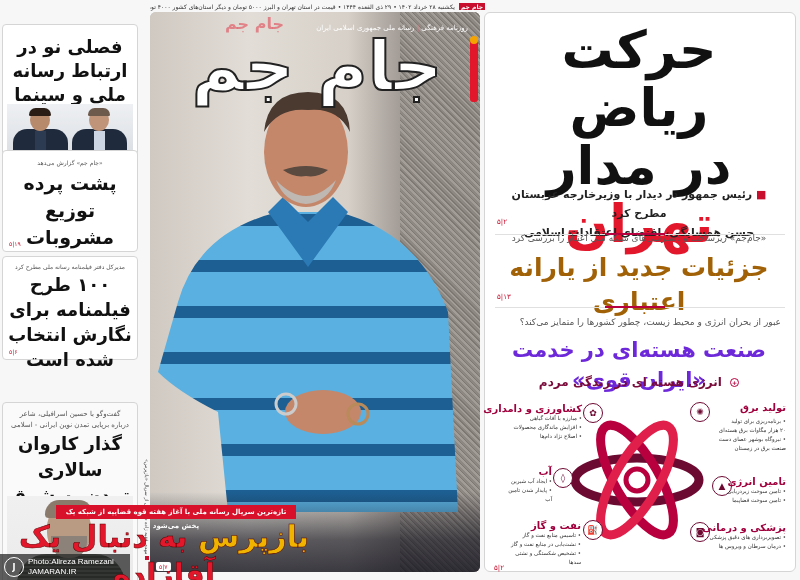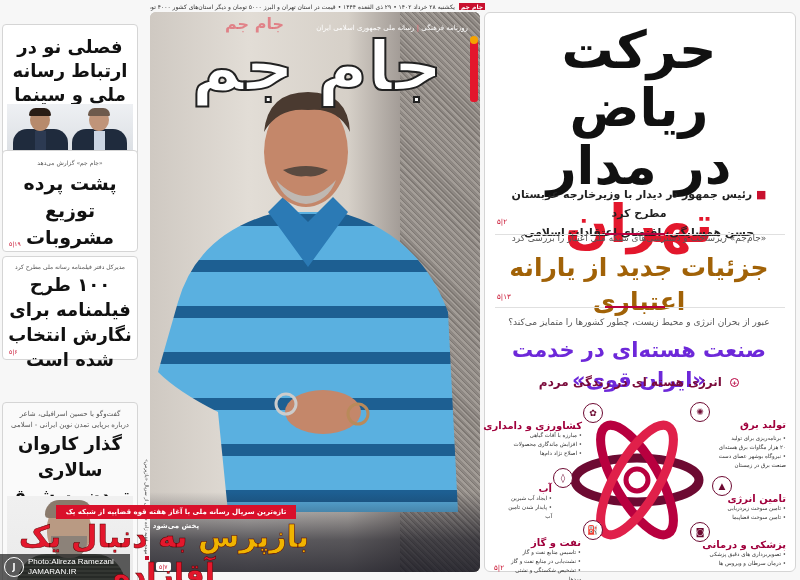--- a/index.html
+++ b/index.html
@@ -22,30 +22,30 @@
   .lead-sub { position: absolute; top: 172px; right: 14px; width: 284px; text-align: center;
     font-size: 11px; font-weight: bold; line-height: 19px; color: #222; }
   .lead-sub .bullet { color: #c8102e; }
   .pg { font-size: 7px; color: #c8102e; position: absolute; }
   .divider-rule { position: absolute; height: 1px; background: #e0e0e0; }
   .divider-accent { position: absolute; height: 2px; background: #b8003f; }
 
   .kicker2 { position: absolute; top: 232px; right: 14px; width: 284px; text-align: center; font-size: 9px; color: #555; }
   .h2 { position: absolute; top: 250px; right: 10px; width: 292px; text-align: center;
     font-weight: bold; font-size: 25px; line-height: 34px; color: #a16207; letter-spacing: -1px; }
-  .kicker3 { position: absolute; top: 316px; right: 14px; width: 284px; text-align: center; font-size: 9px; color: #555; }
+  .kicker3 { position: absolute; top: 316px; right: 14px; width: 284px; text-align: right; font-size: 9px; color: #555; }
   .h3 { position: absolute; top: 332px; right: 10px; width: 292px; text-align: center;
     font-weight: bold; font-size: 21px; line-height: 30px; color: #6d28d9; letter-spacing: -1px; }
 
   
   .info-title { position: absolute; top: 374px; right: 20px; width: 272px; text-align: center;
     font-size: 12px; font-weight: bold; color: #7a0a3a; }
   .info-title .dot { display: inline-block; width: 9px; height: 9px; border-radius: 50%; border: 1px solid #b8003f; font-size: 6px; line-height: 7px; color: #b8003f; vertical-align: middle; margin-left: 4px; }
   .atom { position: absolute; top: 440px; left: 575px; width: 110px; height: 130px; }
-  .info-item { position: absolute; width: 100px; margin-top: 17px; }
+  .info-item { position: absolute; width: 100px; }
   .info-item .ititle { font-size: 10px; font-weight: bold; color: #a0003c; white-space: nowrap; }
   .info-item .ibody { font-size: 5.5px; line-height: 9px; color: #333; }
   .info-icon { position: absolute; width: 20px; height: 20px; border-radius: 50%; border: 1.5px solid #6d0a32; background: #fff;
     font-size: 9px; color: #6d0a32; display: flex; align-items: center; justify-content: center; }
 
   
   .center { position: absolute; top: 12px; left: 150px; width: 330px; height: 560px;
     border-radius: 6px; overflow: hidden; background: #c9c4be; }
   .photo-bg { position: absolute; inset: 0;
     background: linear-gradient(90deg, #cfc9c2 0%, #e2ddd6 30%, #d6d0c8 60%, #9c9590 78%, #8a8480 100%); }

